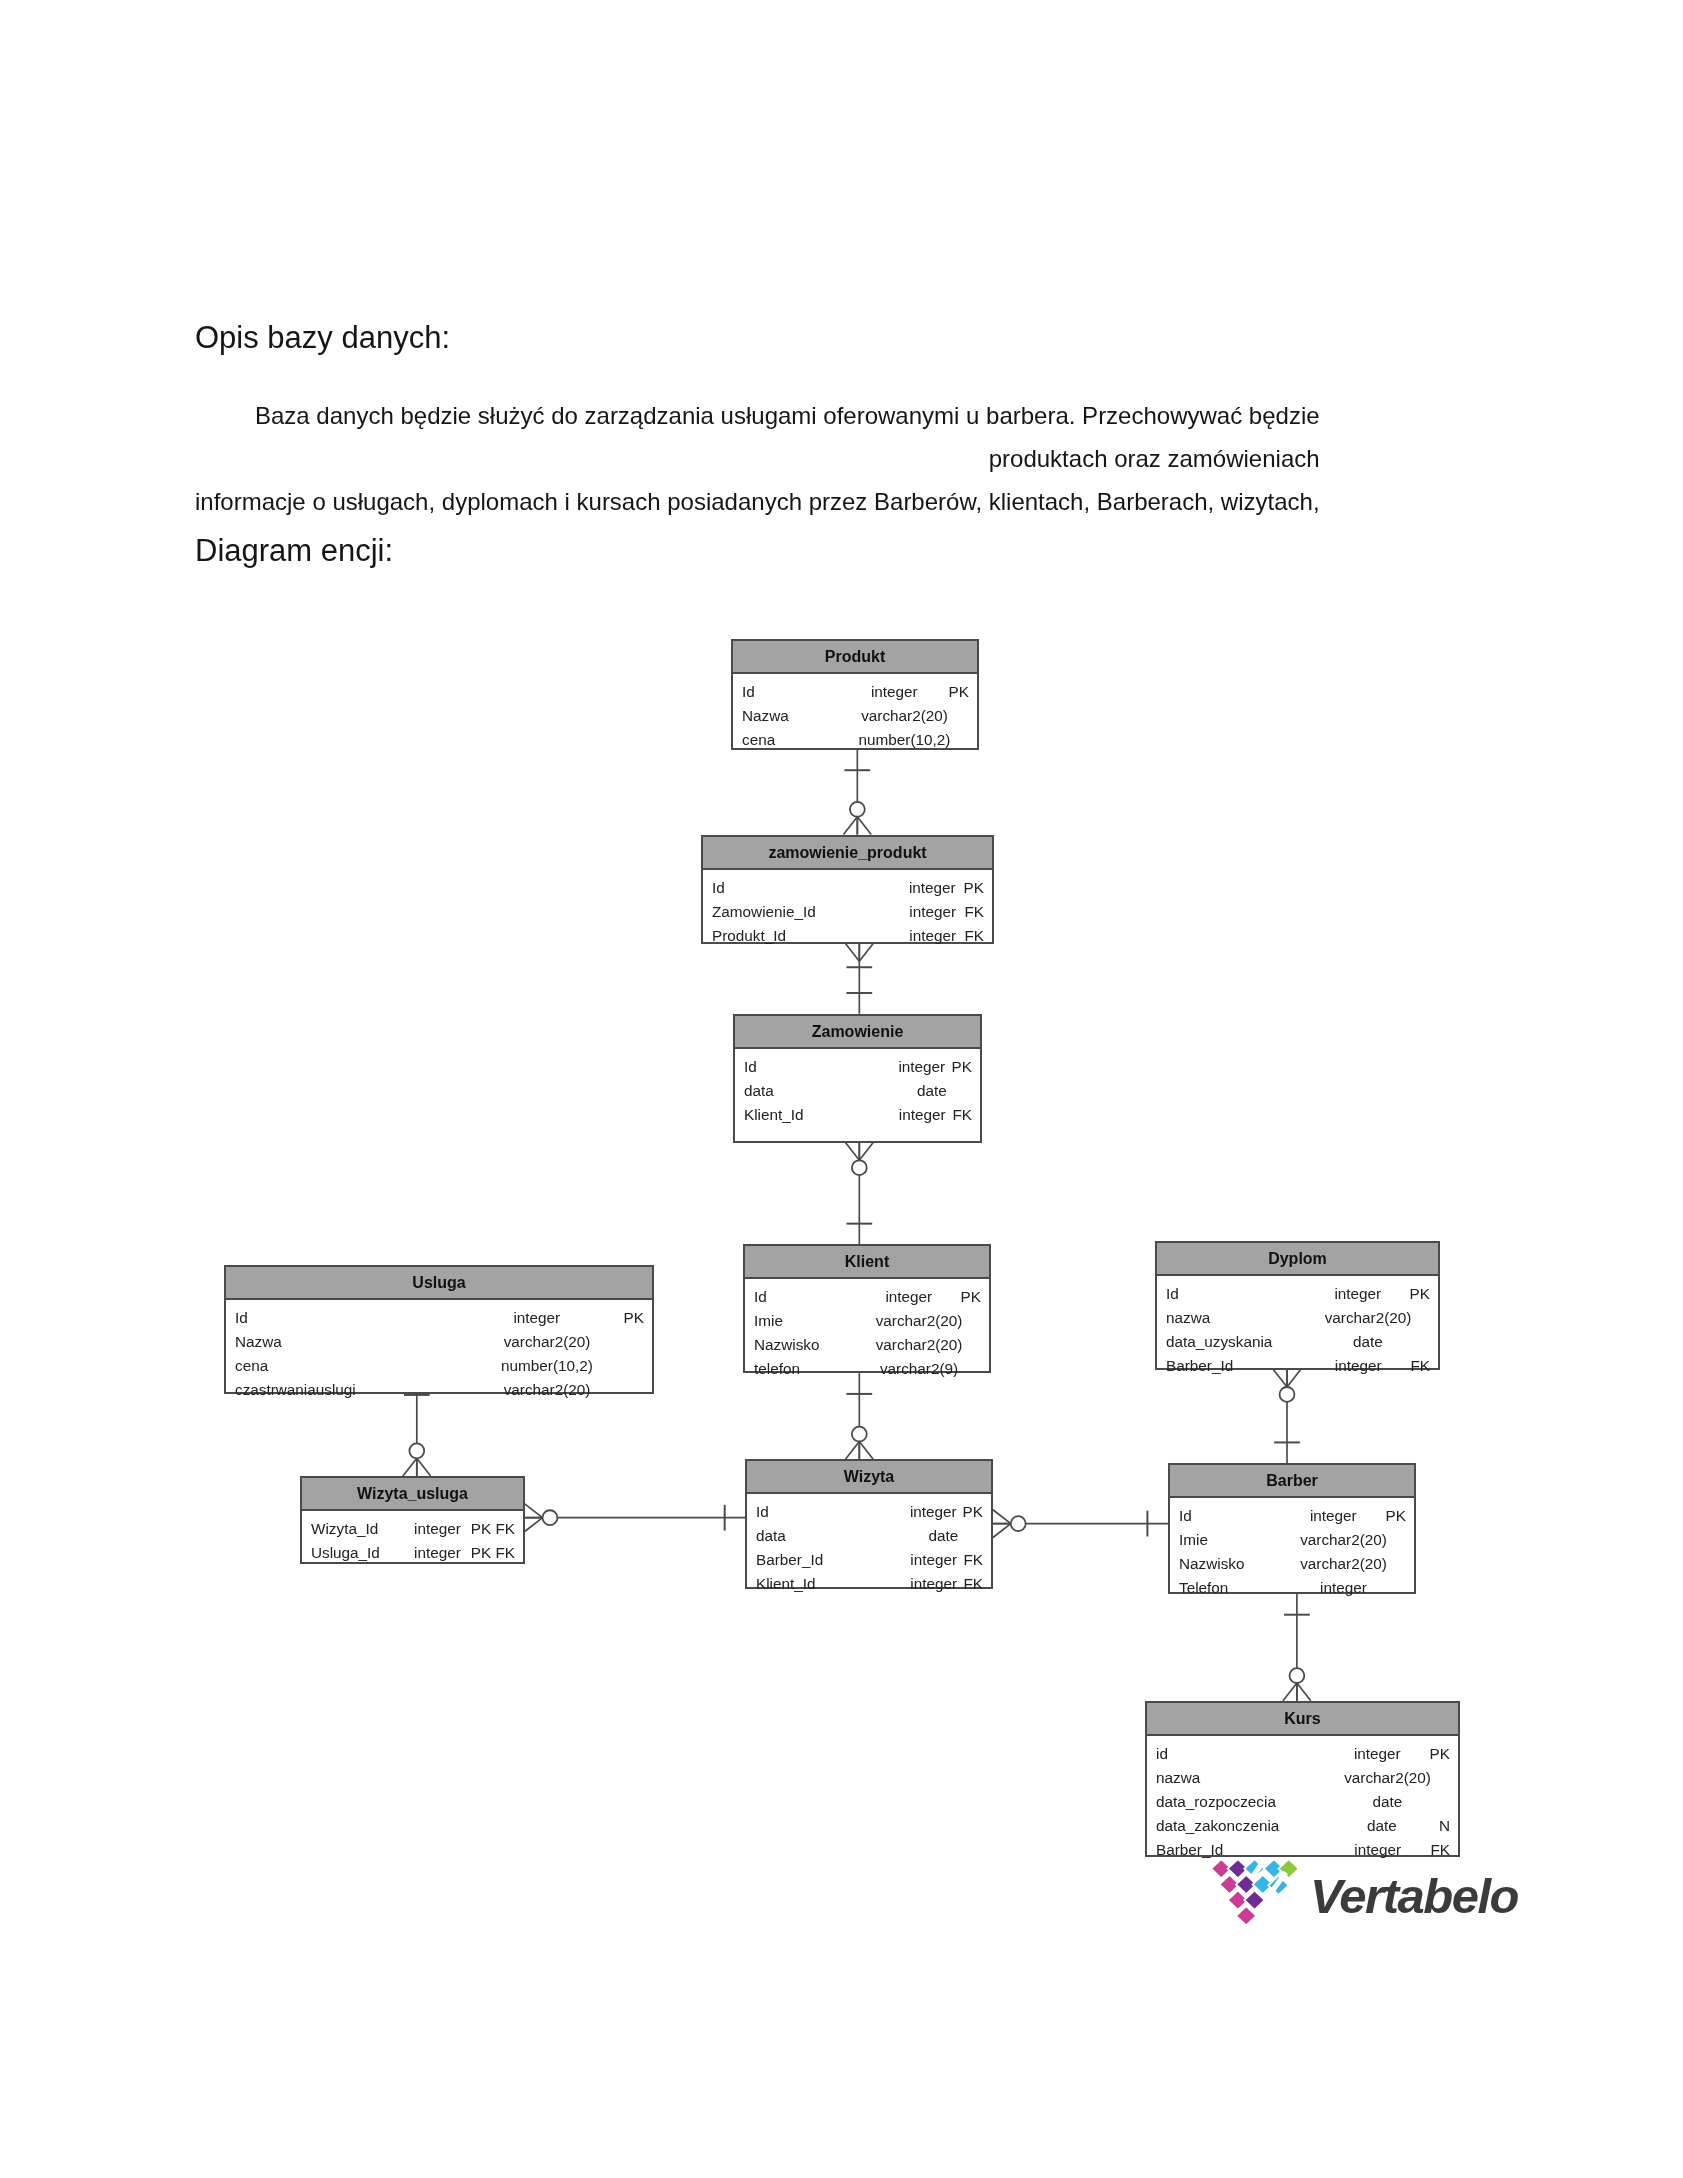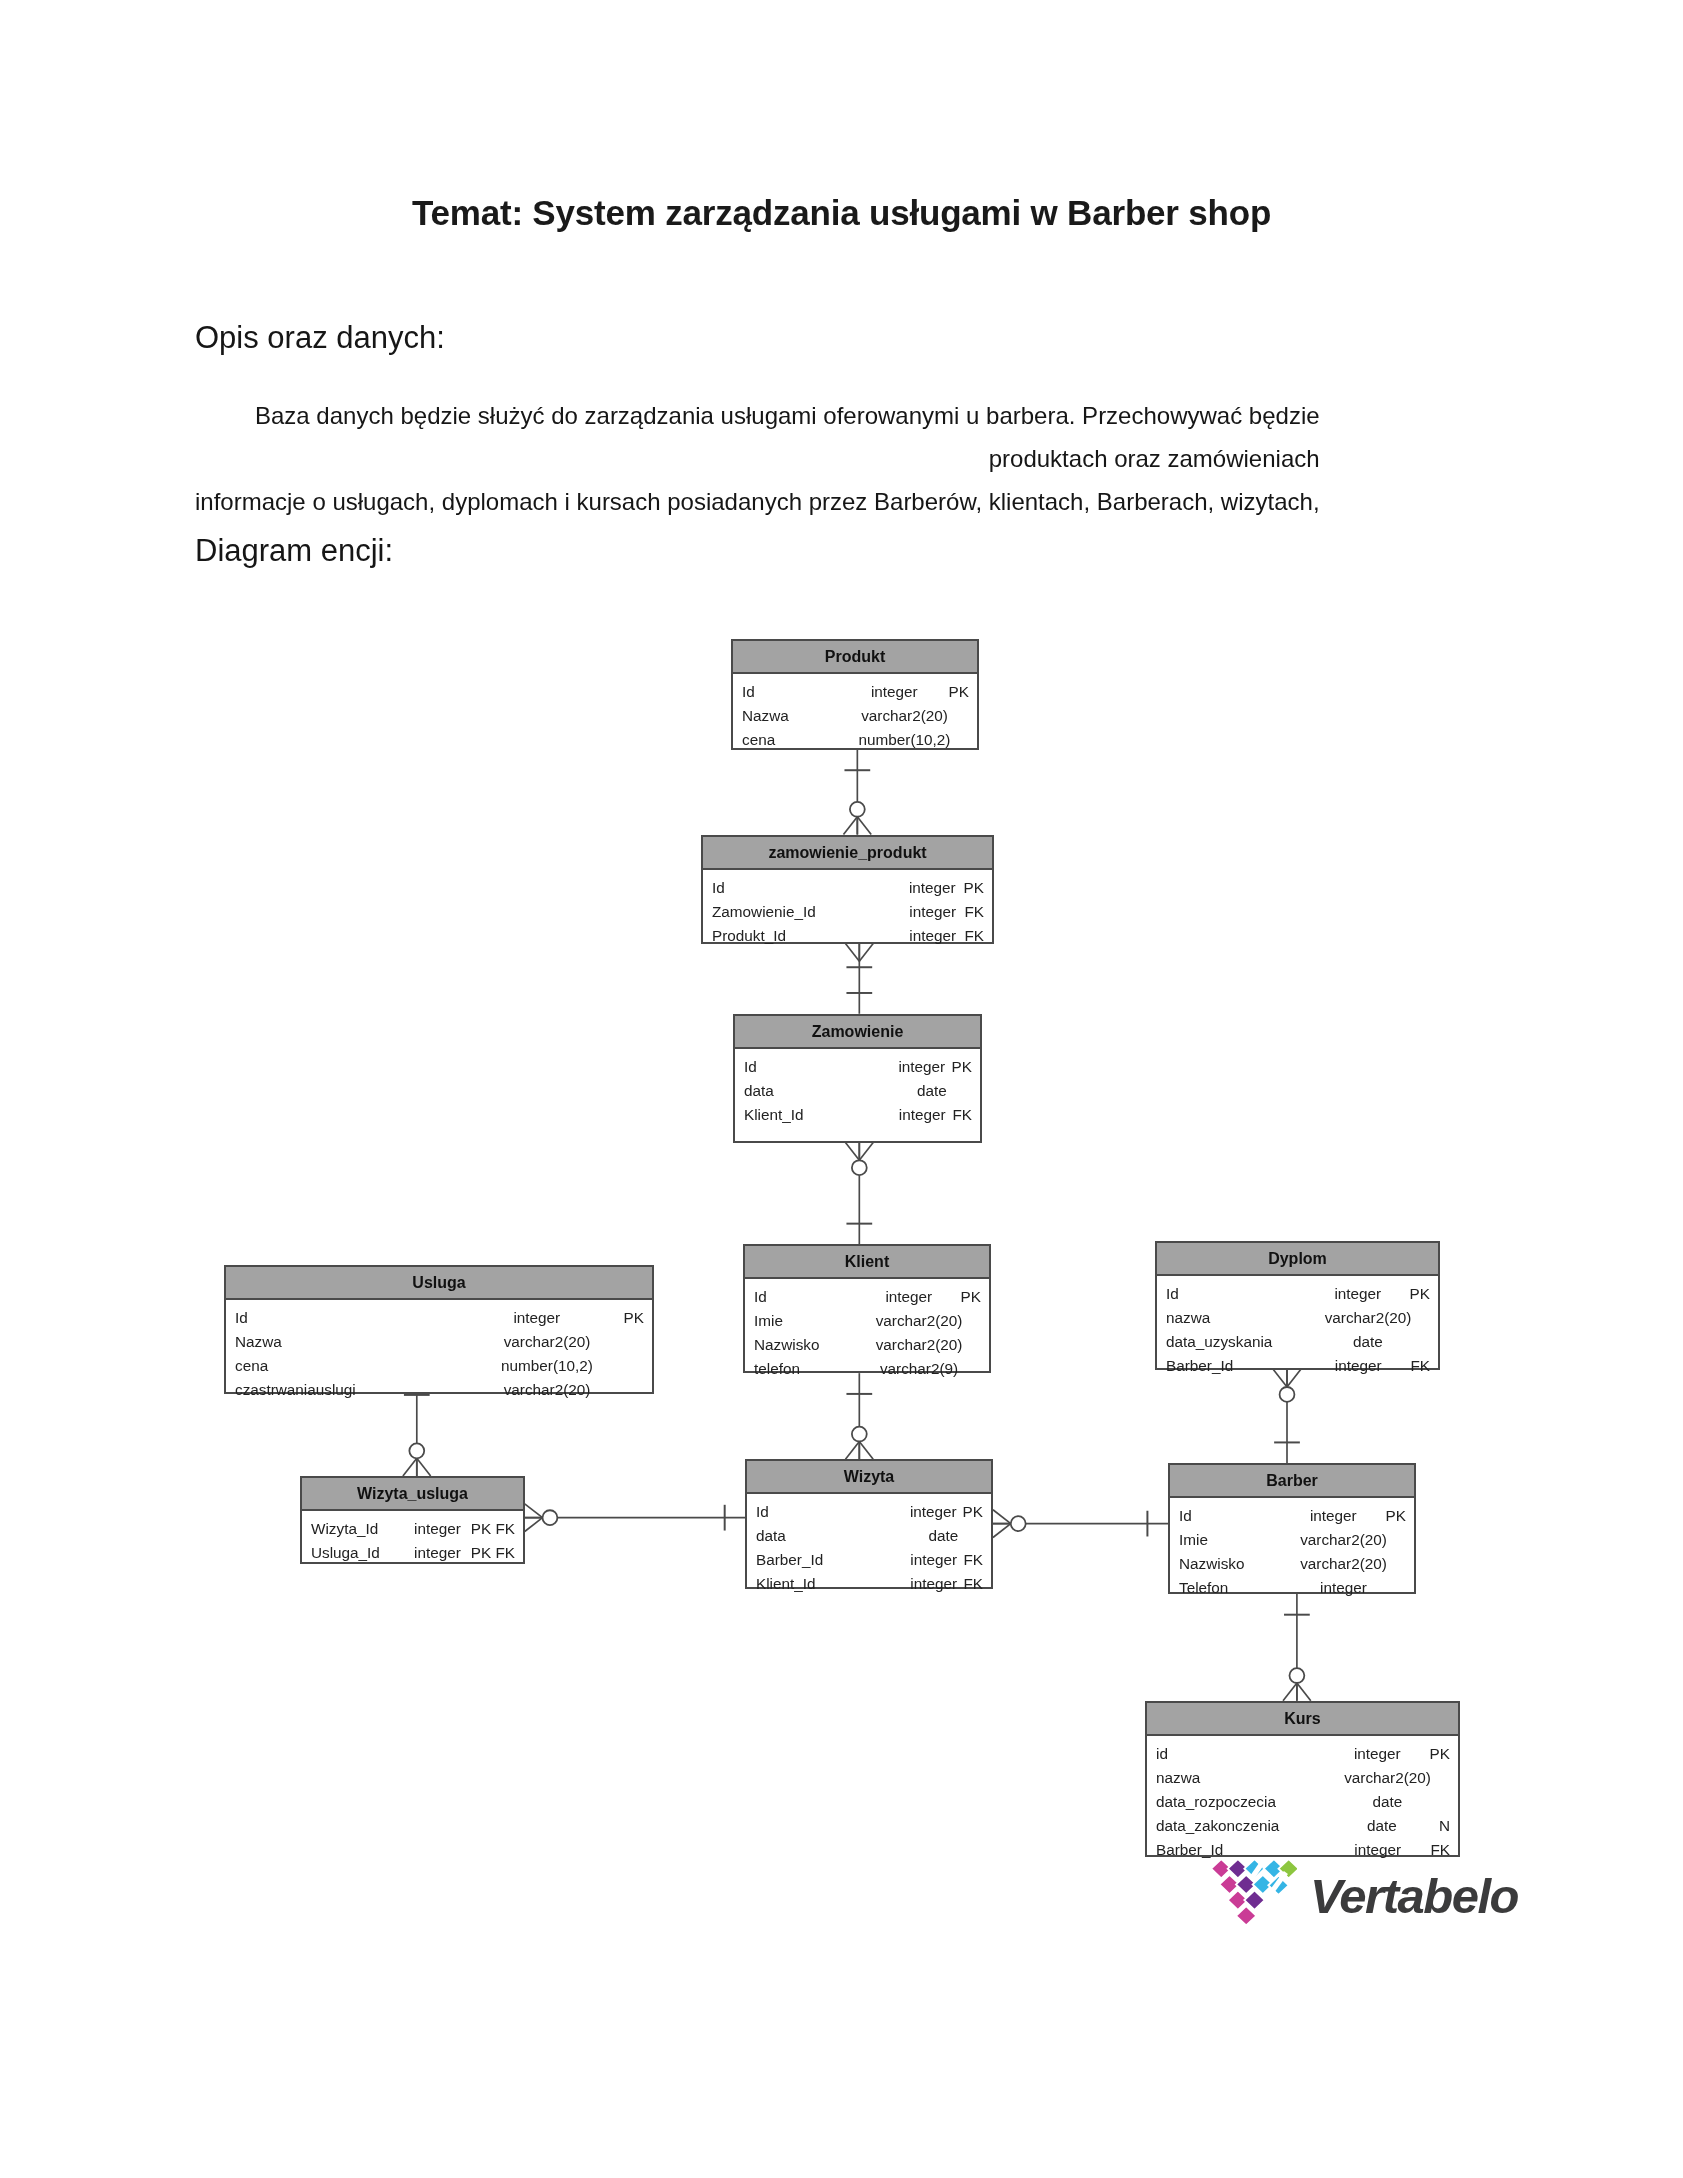--- a/index.html
+++ b/index.html
@@ -25,23 +25,22 @@
   .erow .k{flex:none;text-align:right;}
 
   .logo{position:absolute;left:1212px;top:1858px;display:flex;align-items:center;gap:13px;}
   .logo-text{font-size:49px;font-weight:700;font-style:italic;color:#3b3b3c;letter-spacing:-1.5px;}
 </style>
 </head>
 <body>
 
 <div class="page">
 
-  <h1 class="title">Temat: System zarządzania usługami w Barber shop</h1>
-
-  <h2 class="h2" id="h-opis">Opis oraz danych:</h2>
+
+  <h2 class="h2" id="h-opis">Opis bazy danych:</h2>
 
   <p class="desc">
     <span class="dline">Baza danych będzie służyć do zarządzania usługami oferowanymi u barbera. Przechowywać będzie</span>
     <span class="dline">produktach oraz zamówieniach</span>
     <span class="dline">informacje o usługach, dyplomach i kursach posiadanych przez Barberów, klientach, Barberach, wizytach,</span>
   </p>
 
   <h2 class="h2" id="h-diagram">Diagram encji:</h2>
 
   <svg id="connector-layer" viewBox="0 0 1700 2200" xmlns="http://www.w3.org/2000/svg">

